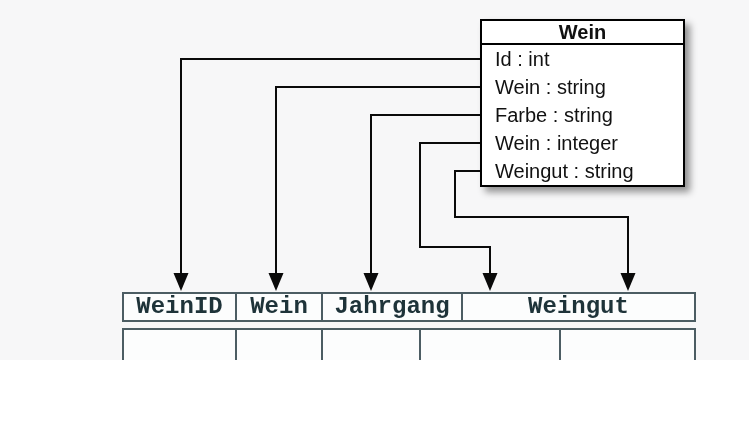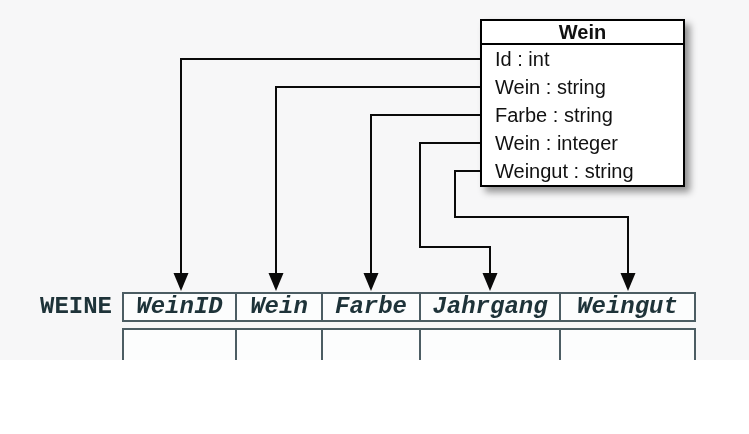--- a/index.html
+++ b/index.html
@@ -75,21 +75,20 @@
   }
   .trow {
     position: absolute;
     left: 122px;
     width: 574px;
     box-sizing: border-box;
     border: 2px solid var(--table-border, #4c5d63);
     background: var(--cell-fill, #fcfdfd);
     display: flex;
     z-index: 2;
-    font-style: italic;
   }
   .trow.header { top: 292px; height: 30px; }
   .trow.empty  { top: 328px; height: 86px; }
   .tcell {
     box-sizing: border-box;
     border-right: 2px solid var(--table-border, #4c5d63);
     text-align: center;
     font-size: 24px;
     line-height: 26px;
     overflow: hidden;
@@ -133,26 +132,24 @@
     <div class="classbox-title">Wein</div>
     <div class="classbox-attrs">
       <div class="classbox-attr">Id : int</div>
       <div class="classbox-attr">Wein : string</div>
       <div class="classbox-attr">Farbe : string</div>
       <div class="classbox-attr">Wein : integer</div>
       <div class="classbox-attr">Weingut : string</div>
     </div>
   </div>
 
-  <div class="table-label mono">WEINE</div>
 
   <div class="trow header">
     <div class="tcell mono c1">WeinID</div>
     <div class="tcell mono c2">Wein</div>
-    <div class="tcell mono c3">Farbe</div>
     <div class="tcell mono c4">Jahrgang</div>
     <div class="tcell mono">Weingut</div>
   </div>
 
   <div class="trow empty">
     <div class="tcell c1"></div>
     <div class="tcell c2"></div>
     <div class="tcell c3"></div>
     <div class="tcell c4"></div>
     <div class="tcell"></div>

